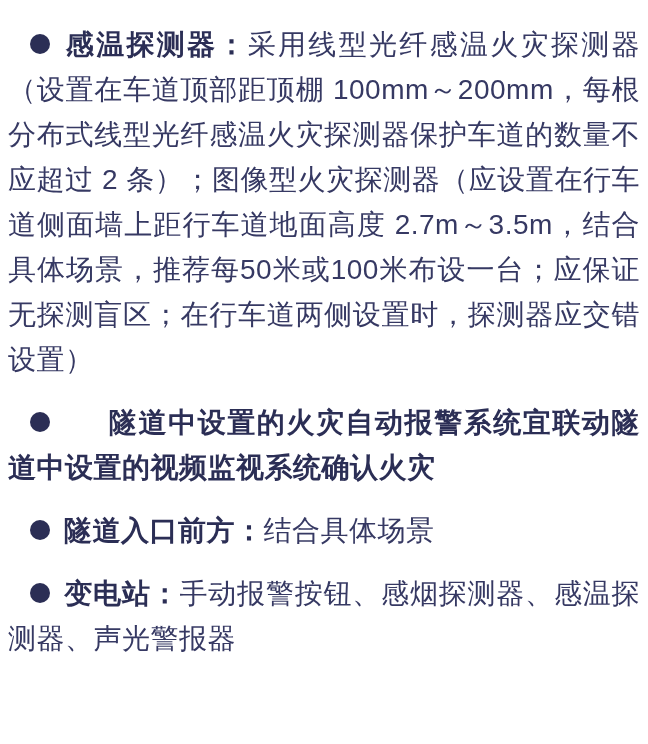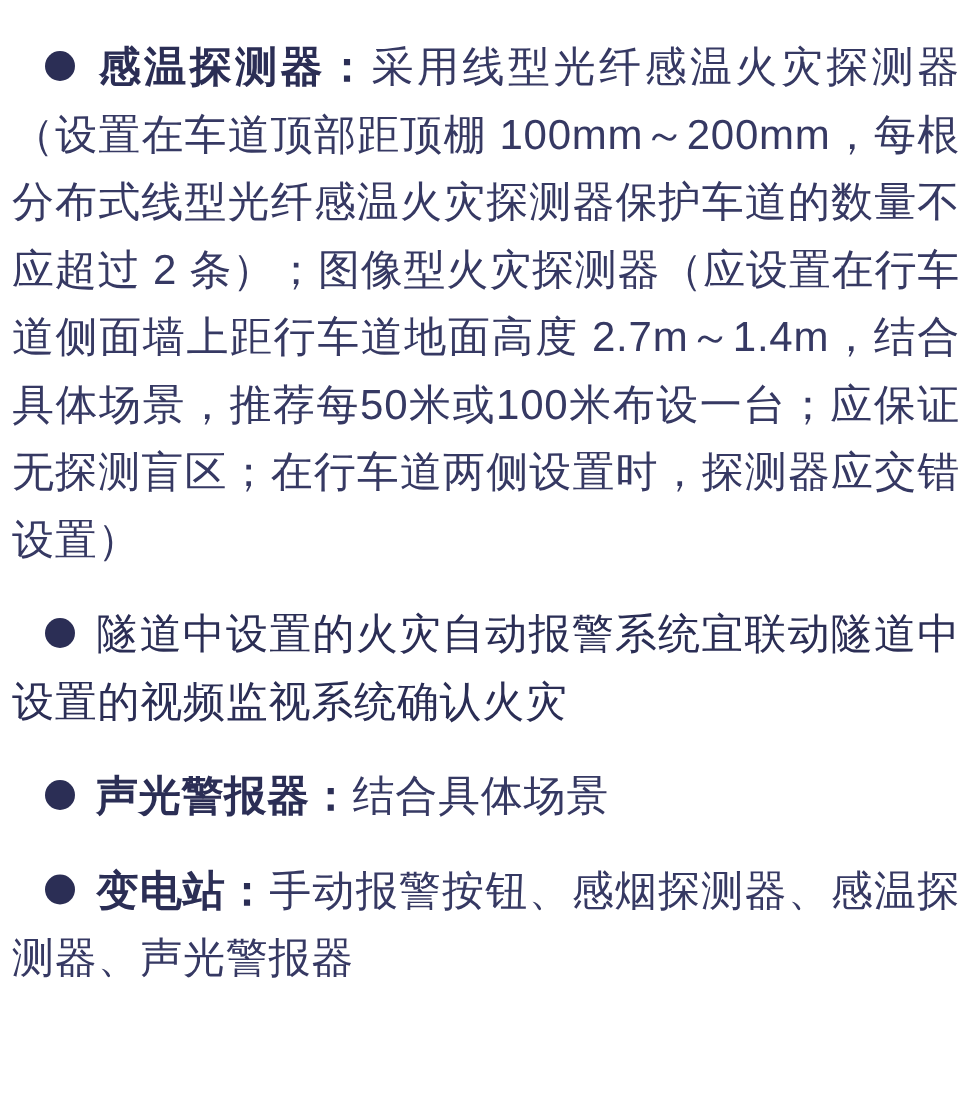--- a/index.html
+++ b/index.html
@@ -48,39 +48,40 @@
   }
   .seg-label {
     font-weight: 700;
     color: var(--bold);
   }
   .seg-body {
     font-weight: 400;
     color: var(--text);
   }
   .seg-body.all-bold {
-    font-weight: 400;
+    font-weight: 700;
     color: var(--bold);
+    margin-left: 44px;
   }
 </style>
 </head>
 <body>
 
 <div class="content">
 
   <p class="bullet-para">
-    <span class="bullet-dot"></span><span class="seg-label">感温探测器：</span><span class="seg-body">采用线型光纤感温火灾探测器（设置在车道顶部距顶棚 100mm～200mm，每根分布式线型光纤感温火灾探测器保护车道的数量不应超过 2 条）；图像型火灾探测器（应设置在行车道侧面墙上距行车道地面高度 2.7m～1.4m，结合具体场景，推荐每50米或100米布设一台；应保证无探测盲区；在行车道两侧设置时，探测器应交错设置）</span>
+    <span class="bullet-dot"></span><span class="seg-label">感温探测器：</span><span class="seg-body">采用线型光纤感温火灾探测器（设置在车道顶部距顶棚 100mm～200mm，每根分布式线型光纤感温火灾探测器保护车道的数量不应超过 2 条）；图像型火灾探测器（应设置在行车道侧面墙上距行车道地面高度 2.7m～3.5m，结合具体场景，推荐每50米或100米布设一台；应保证无探测盲区；在行车道两侧设置时，探测器应交错设置）</span>
   </p>
 
   <p class="bullet-para">
     <span class="bullet-dot"></span><span class="seg-body all-bold">隧道中设置的火灾自动报警系统宜联动隧道中设置的视频监视系统确认火灾</span>
   </p>
 
 
   <p class="bullet-para">
-    <span class="bullet-dot"></span><span class="seg-label">声光警报器：</span><span class="seg-body">结合具体场景</span>
+    <span class="bullet-dot"></span><span class="seg-label">隧道入口前方：</span><span class="seg-body">结合具体场景</span>
   </p>
 
   <p class="bullet-para">
     <span class="bullet-dot"></span><span class="seg-label">变电站：</span><span class="seg-body">手动报警按钮、感烟探测器、感温探测器、声光警报器</span>
   </p>
 
 </div>
 
 </body></html>

